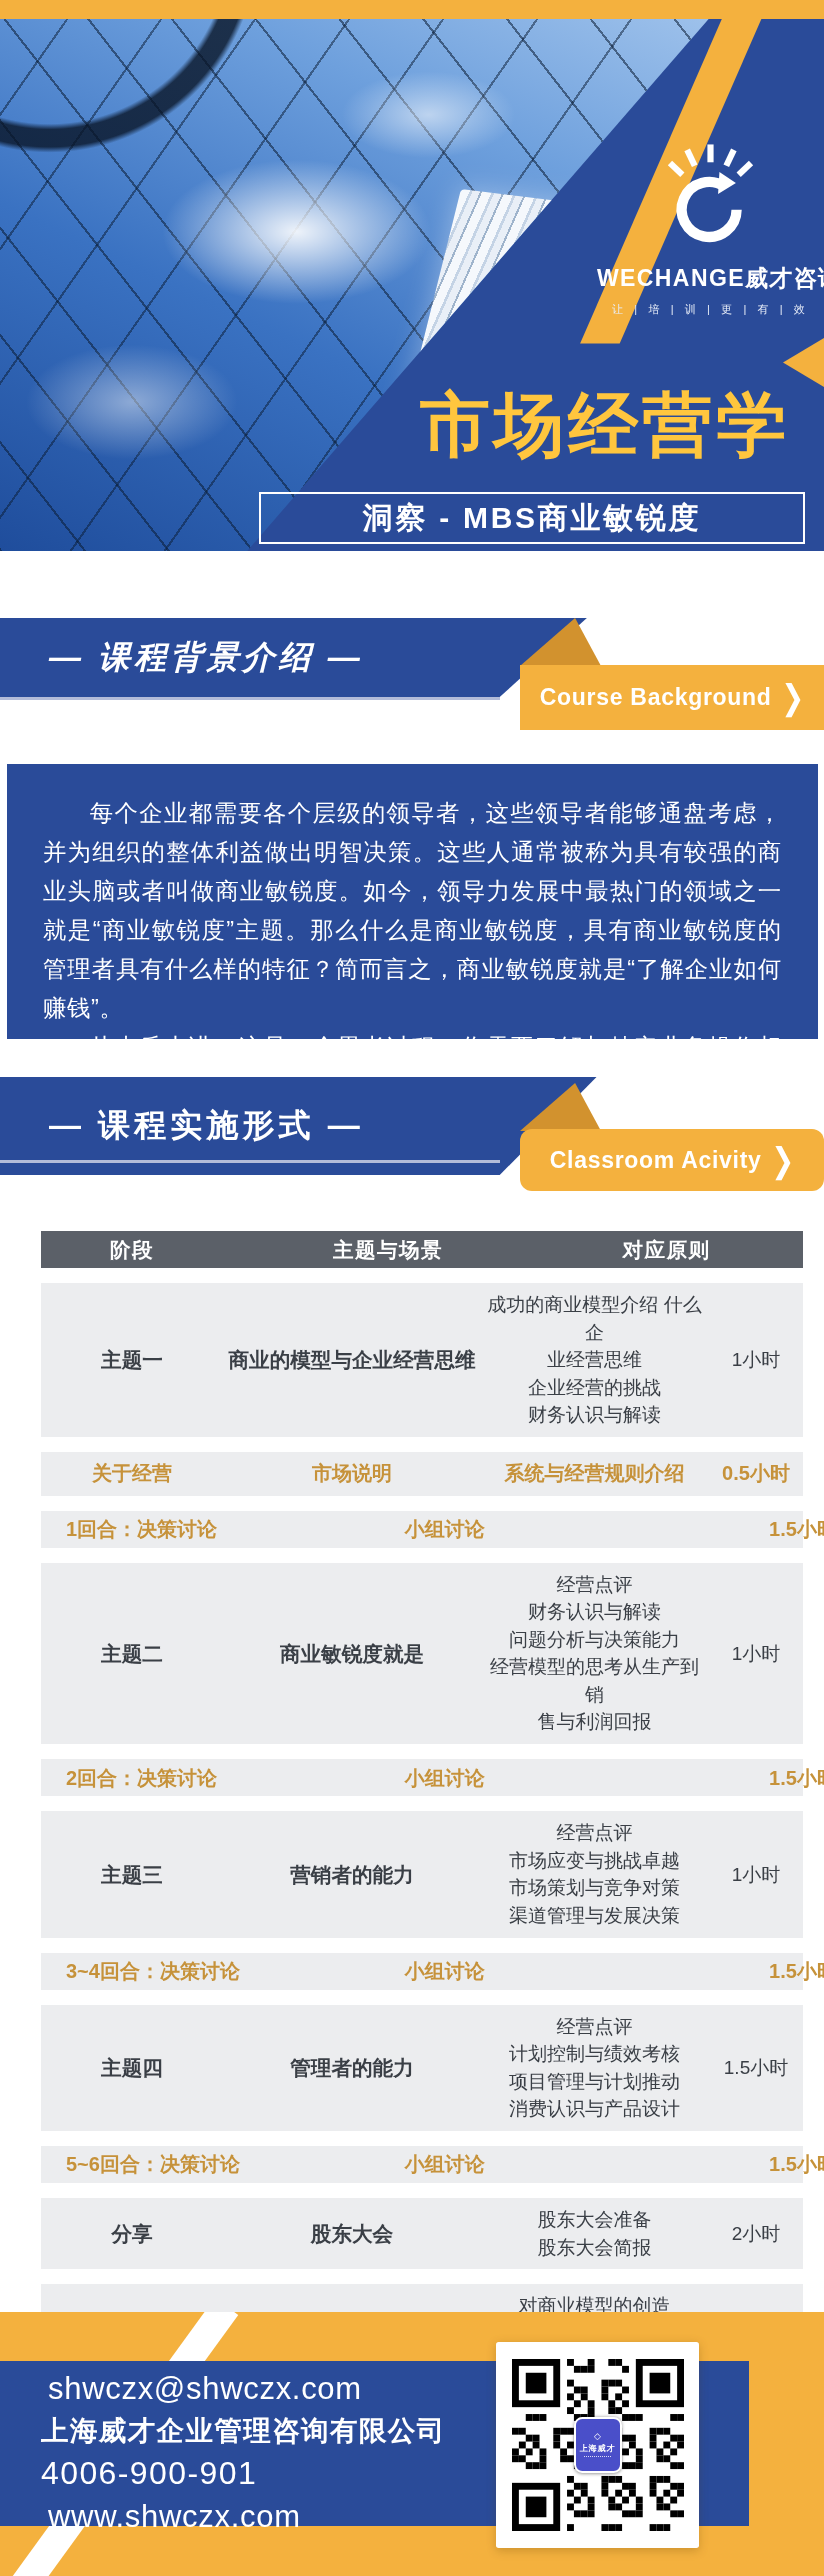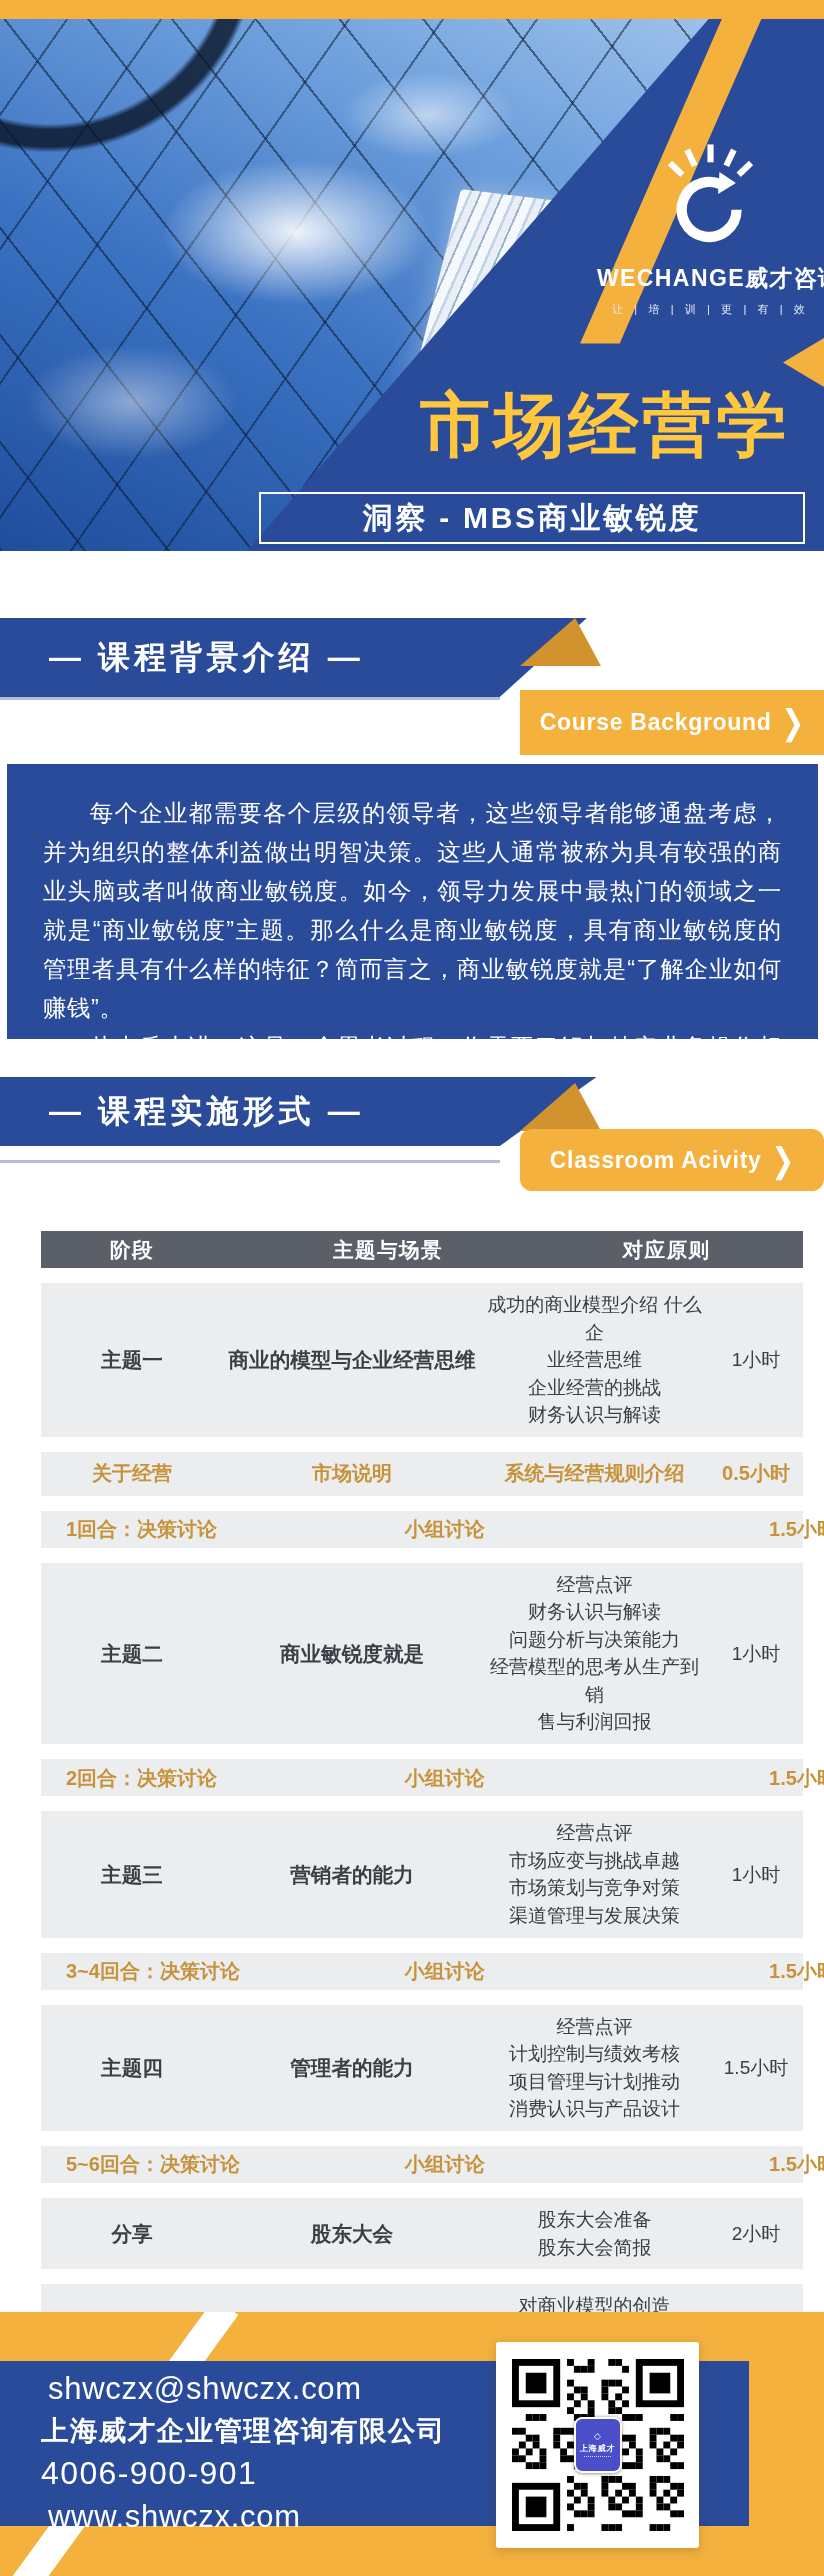--- a/index.html
+++ b/index.html
@@ -38,30 +38,30 @@
   .page-title{position:absolute;left:420px;top:360px;width:404px;font-size:70px;font-weight:bold;
     color:var(--title);letter-spacing:4.1px;white-space:nowrap;}
   .subtitle-box{position:absolute;left:259px;top:473px;width:546px;height:52px;border:2.1px solid #fff;
     box-sizing:border-box;display:flex;align-items:center;justify-content:center;}
   .subtitle-box span{font-size:30px;font-weight:bold;color:#fff;letter-spacing:2.7px;}
 
   
   .band{position:absolute;left:0;width:605px;height:79px;background:var(--blue);
     display:flex;align-items:center;}
   .band h2{margin:0 0 0 49px;color:#fff;font-size:32px;font-weight:bold;letter-spacing:4.1px;}
-  .band1{top:618px;clip-path:polygon(0 0,97% 0,82.6% 100%,0 100%);}
-  .band2{top:1077px;height:69px;clip-path:polygon(0 0,98.6% 0,82.6% 100%,0 100%);}
+  .band1{top:618px;clip-path:polygon(0 0,97% 0,82.6% 100%,0 100%);font-style:italic;}
+  .band2{top:1077px;height:98px;clip-path:polygon(0 0,98.6% 0,82.6% 100%,0 100%);}
   .band-shadow{position:absolute;left:0;width:500px;height:3.4px;background:#b3bcd9;}
   .shadow1{top:697px;} .shadow2{top:1160px;}
   .fold{position:absolute;width:81px;height:48px;background:var(--goldDark);
     clip-path:polygon(0 100%,100% 100%,68% 0);}
   .fold1{left:520px;top:618px;} .fold2{left:520px;top:1083px;}
   .ribbon{position:absolute;left:520px;width:304px;height:65px;background:var(--gold);
     display:flex;align-items:center;justify-content:center;color:#fff;}
-  .ribbon1{top:690px;} .ribbon2{top:1129px;height:62px;border-radius:12px;}
+  .ribbon1{top:665px;} .ribbon2{top:1129px;height:62px;border-radius:12px;}
   .ribbon .rtext{font-size:23px;font-weight:bold;letter-spacing:0.7px;}
   .ribbon .chev{font-size:27.5px;font-weight:normal;margin-left:9.6px;transform:scaleY(1.25);}
 
   
   .intro{position:absolute;left:6.9px;top:764px;width:811px;height:275px;background:var(--blue);
     box-sizing:border-box;padding:30px 36px 0 36px;}
   .intro p{margin:0;color:#fff;font-size:23.4px;line-height:39px;text-indent:2em;letter-spacing:0.7px;text-align:justify;}
 
   
   .course-table{position:absolute;left:41px;top:1231px;width:762px;}

